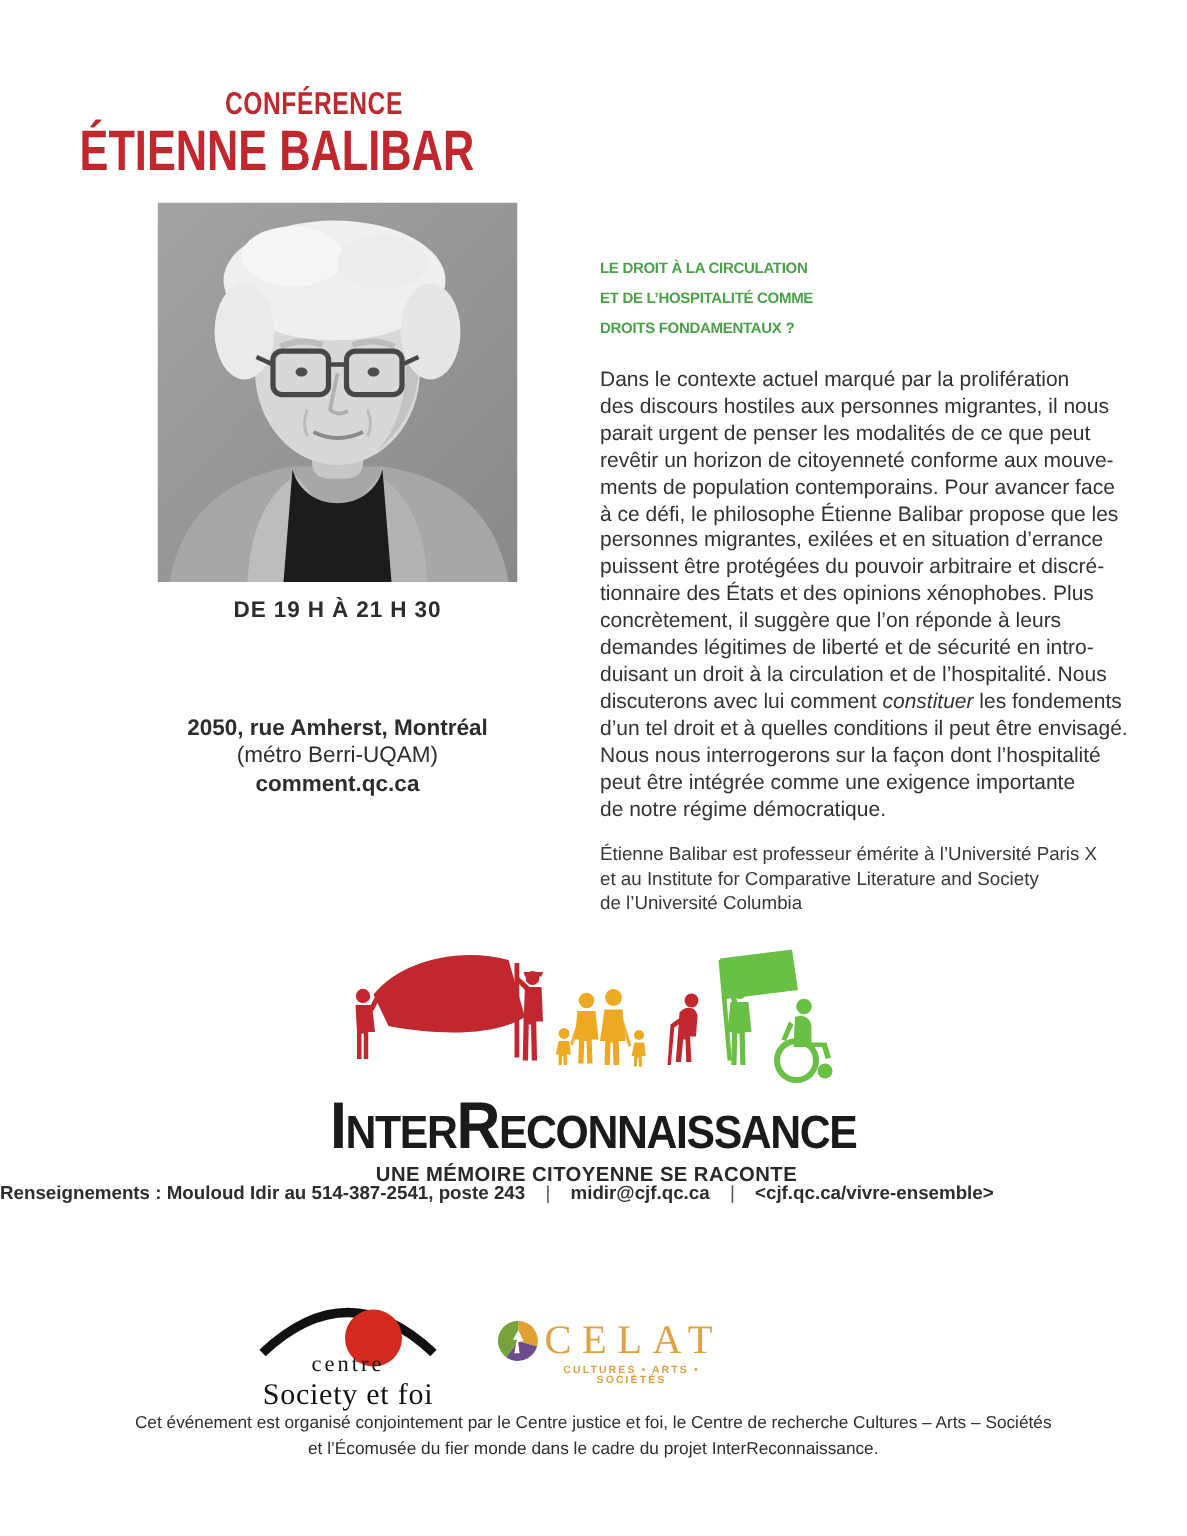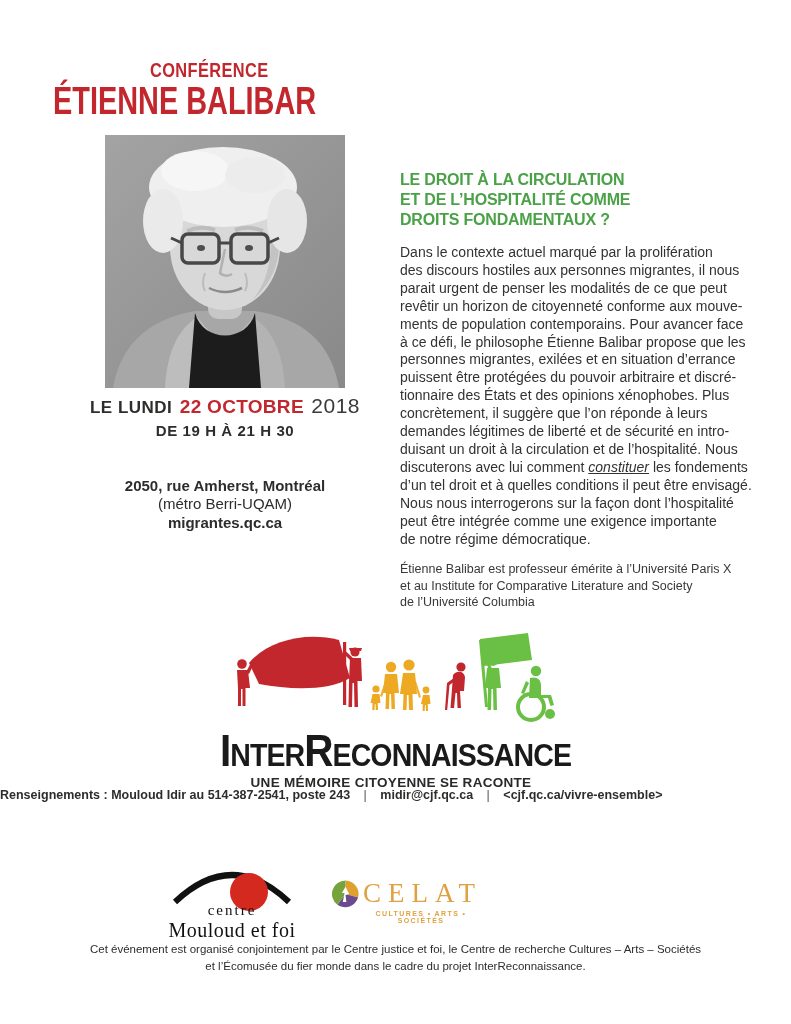--- a/index.html
+++ b/index.html
@@ -33,28 +33,28 @@
   
   .photo {
     position: absolute; left: 105px; top: 135px;
     width: 240px; height: 253px;
   }
   .photo svg { display: block; width: 100%; height: 100%; }
 
   
   .talk-col { position: absolute; left: 400px; top: 170px; width: 380px; }
   .talk-heading {
-    color: #4aa147; font-weight: 700; font-size: 16px;
+    color: #4aa147; font-weight: 700; font-size: 10px;
     line-height: 20px; letter-spacing: -0.2px; white-space: pre-line;
   }
   .talk-body {
     margin-top: 14px; font-size: 14px; line-height: 17.9px;
     color: #343230; white-space: pre-line;
   }
-  .talk-body em { font-style: italic; text-decoration: underline; }
+  .talk-body em { font-style: italic; }
   .speaker-note {
     margin-top: 13px; font-size: 12.5px; line-height: 16.5px;
     color: #3a3836; white-space: pre-line;
   }
 
   
   .date-block { position: absolute; left: 60px; top: 394px; width: 330px; text-align: center; }
   .date-line { white-space: nowrap; }
   .date-prefix { font-size: 17px; font-weight: 600; color: #2e2d2c; letter-spacing: 0.5px; }
   .date-day { font-size: 19px; font-weight: 800; color: #c1272d; letter-spacing: 0.3px; margin: 0 3px; }
@@ -192,32 +192,27 @@
 d’un tel droit et à quelles conditions il peut être envisagé.
 Nous nous interrogerons sur la façon dont l’hospitalité
 peut être intégrée comme une exigence importante
 de notre régime démocratique.</span></div>
     <div class="speaker-note">Étienne Balibar est professeur émérite à l’Université Paris X
 et au Institute for Comparative Literature and Society
 de l’Université Columbia</div>
   </div>
 
   <div class="date-block">
-    <div class="date-line">
-      <span class="date-prefix">LE LUNDI</span>
-      <span class="date-day">22 OCTOBRE</span>
-      <span class="date-year">2018</span>
-    </div>
     <div class="time-line">DE 19 H À 21 H 30</div>
   </div>
 
   <div class="venue-block">
     <div class="venue-address">2050, rue Amherst, Montréal</div>
     <div class="venue-metro">(métro Berri-UQAM)</div>
-    <div class="venue-web">migrantes.qc.ca</div>
+    <div class="venue-web">comment.qc.ca</div>
   </div>
 
   <div class="illustration">
     <svg viewBox="0 0 325 100">
 
       <g fill="#c1272d">
         <path d="M16,30 C34,8 72,-2 106,7 L117,45 C96,58 58,57 26,51 Z"></path>
         <rect x="110" y="9" width="3.2" height="63"></rect>
         <circle cx="9" cy="31" r="4.8"></circle>
         <path d="M4,37 L15,37 L17,55 L12.5,55 L12.5,73 L9.5,73 L9.5,56 L8,56 L8,73 L5,73 L5,55 Z"></path>
@@ -277,21 +272,21 @@
   </div>
 
   <div class="partners">
 
     <div class="cjf-logo">
       <svg width="130" height="54" viewBox="0 0 130 54">
         <path d="M8,40 Q65,-14 122,40" stroke="#111" stroke-width="6" fill="none"></path>
         <circle cx="82" cy="30" r="19" fill="#d3291f"></circle>
       </svg>
       <div class="cjf-line1">centre</div>
-      <div class="cjf-line2">Mouloud et foi</div>
+      <div class="cjf-line2">Society et foi</div>
     </div>
 
     <div class="celat-logo">
       <div class="celat-row">
         <svg width="30" height="30" viewBox="0 0 30 30">
           <path d="M15,15 L15,0 A15,15 0 0 1 29,19 Z" fill="#e0a030"></path>
           <path d="M15,15 L29,19 A15,15 0 0 1 6,27 Z" fill="#6b4a8e"></path>
           <path d="M15,15 L6,27 A15,15 0 0 1 15,0 Z" fill="#77a33c"></path>
           <path d="M15,7 L11,14 L14,14 L12,24 L16,24 L15,16 L19,15 Z" fill="#ffffff"></path>
         </svg>

